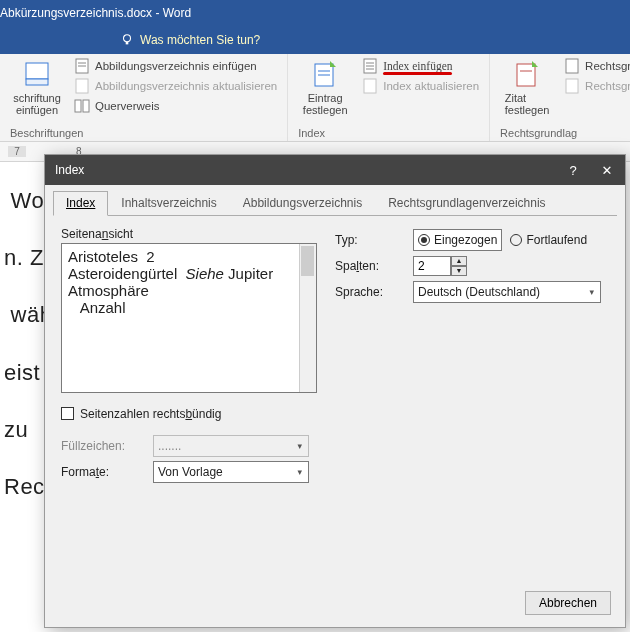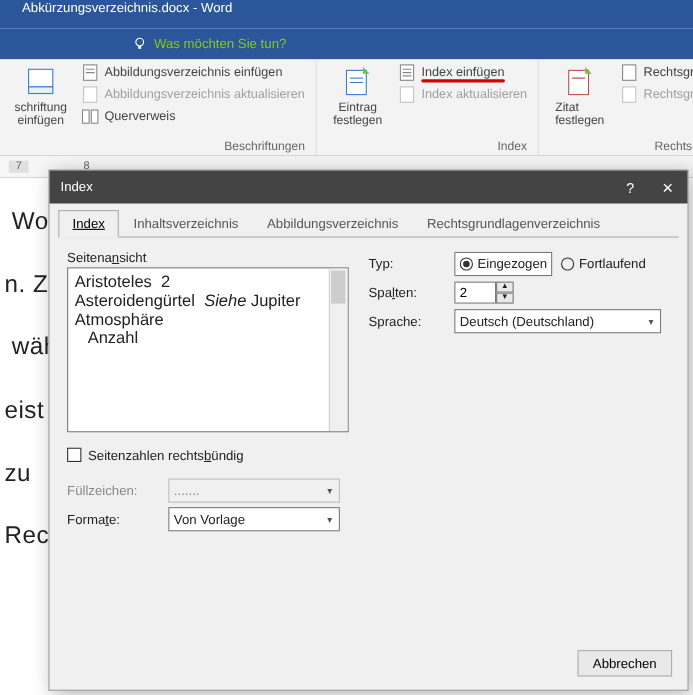--- a/index.html
+++ b/index.html
@@ -1,36 +1,36 @@
 <!DOCTYPE html>
 <html><head>
 <meta charset="utf-8">
 <style>
   * { box-sizing: border-box; font-family: "Segoe UI", Tahoma, sans-serif; }
   body { margin: 0; width: 630px; height: 632px; overflow: hidden; background: #fff; position: relative; }
 
   
-  .titlebar { background: #2b579a; color: #fff; height: 26px; display: flex; align-items: flex-start; padding: 0 20px; font-size: 12px; }
-
-  
-  .tellme { background: #2b579a; color: #84cc16; height: 28px; display: flex; align-items: center; padding-left: 120px; font-size: 12px; gap: 6px; }
+  .titlebar { background: #2b579a; color: #fff; height: 26px; display: flex; align-items: center; padding: 0 0; font-size: 12px; }
+
+  
+  .tellme { background: #2b579a; color: #fef9c3; height: 28px; display: flex; align-items: center; padding-left: 120px; font-size: 12px; gap: 6px; }
   .bulb { width: 14px; height: 14px; display:inline-block; }
 
   
   .ribbon { background: #f3f3f3; border-bottom: 1px solid #d4d4d4; display: flex; height: 88px; }
   .rgroup { border-right: 1px solid #e0e0e0; padding: 4px 10px 2px 10px; display:flex; flex-direction:column; justify-content:space-between; }
   .rgroup-body { display:flex; gap:10px; align-items:flex-start; }
-  .rgroup-label { text-align:right; font-size:11px; color:#666; padding-top:2px; }
+  .rgroup-label { text-align:left; font-size:11px; color:#666; padding-top:2px; }
   .bigbtn { display:flex; flex-direction:column; align-items:center; width:54px; font-size:11px; color:#444; gap:2px; cursor:default; }
   .bigicon { width:32px; height:32px; display:flex; align-items:center; justify-content:center; }
   .smallbtns { display:flex; flex-direction:column; gap:4px; }
   .smallbtn { display:flex; align-items:center; gap:5px; font-size:11.5px; color:#444; cursor:default; white-space:nowrap; }
   .smallbtn.dis { color:#a0a0a0; }
   .smicon { width:16px; height:16px; display:inline-flex; align-items:center; justify-content:center; flex-shrink:0; }
-  .red-under { position:relative; }
+  .red-under { position:relative;font-family:Liberation Serif, serif; }
   .red-under::after { content:""; position:absolute; left:0; right:0; bottom:-3px; height:3px; background:#d40000; border-radius:2px; }
 
   
   .ruler { height:20px; background:#f6f6f6; border-bottom:1px solid #d4d4d4; font-size:10px; color:#666; padding-left:8px; display:flex; align-items:center; gap:50px; }
   .doc { position:absolute; top:162px; left:0; right:0; bottom:0; background:#fff; padding:10px 10px 10px 4px; font-family: Georgia, serif; font-size:22px; color:#222; line-height:2.6; letter-spacing:0.5px; }
   .doc div { white-space:pre; }
 
   
   .dialog { position:absolute; left:44px; top:154px; width:582px; height:474px; background:#f0f0f0; border:1px solid #9a9a9a; box-shadow: 4px 4px 18px rgba(0,0,0,0.3); }
   .dlg-title { height:30px; background:#444; color:#fff; display:flex; align-items:center; padding:0 10px; font-size:12px; justify-content:space-between; }

